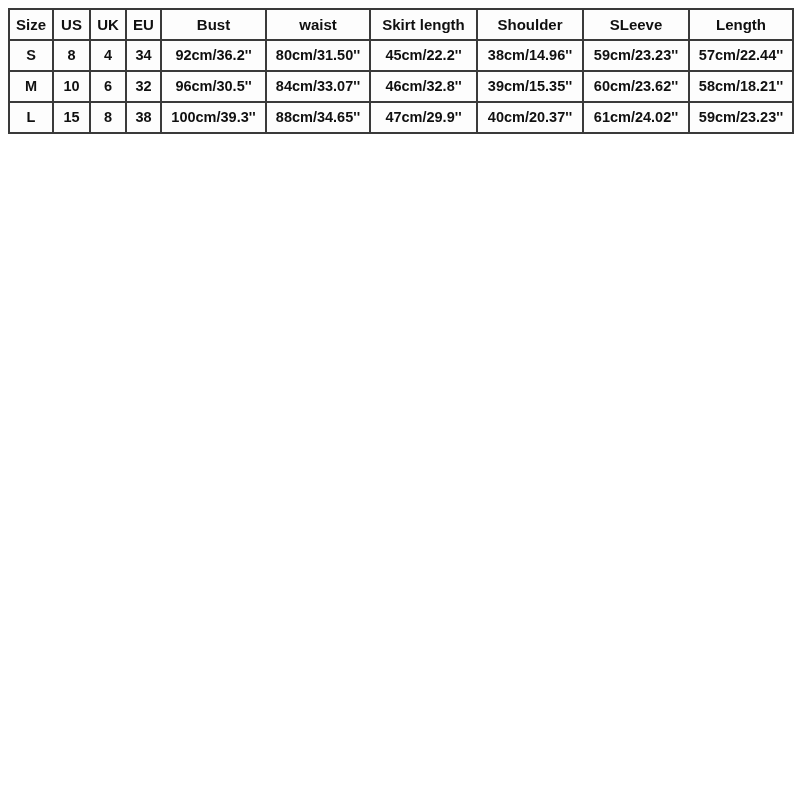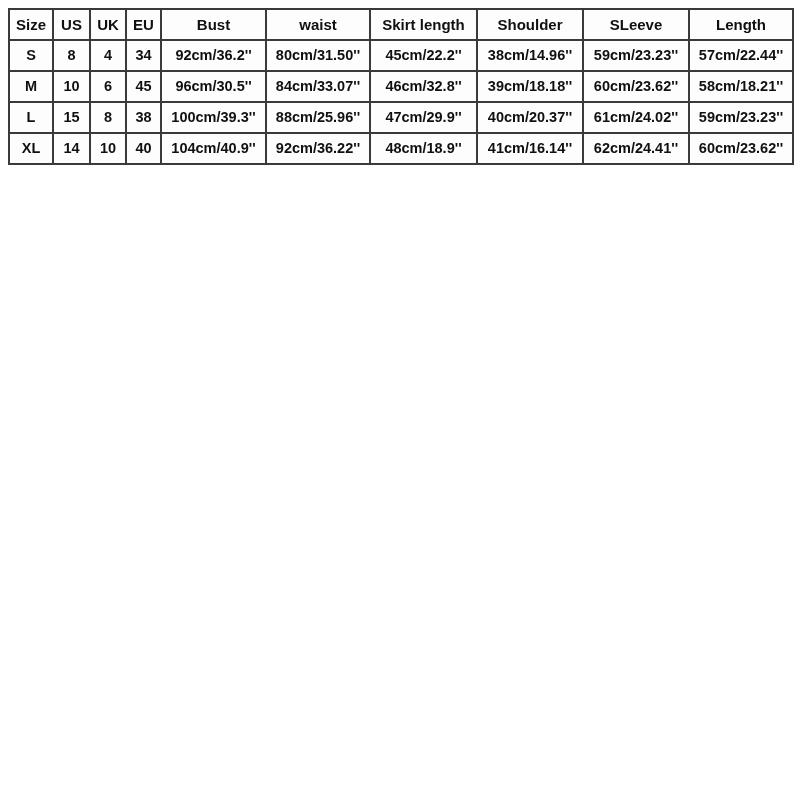--- a/index.html
+++ b/index.html
@@ -113,49 +113,37 @@
           <td>80cm/31.50''</td>
           <td>45cm/22.2''</td>
           <td>38cm/14.96''</td>
           <td>59cm/23.23''</td>
           <td>57cm/22.44''</td>
         </tr>
         <tr>
           <td>M</td>
           <td>10</td>
           <td>6</td>
-          <td>45</td>
+          <td>32</td>
           <td>96cm/30.5''</td>
           <td>84cm/33.07''</td>
           <td>46cm/32.8''</td>
-          <td>39cm/18.18''</td>
+          <td>39cm/15.35''</td>
           <td>60cm/23.62''</td>
           <td>58cm/18.21''</td>
         </tr>
         <tr>
           <td>L</td>
           <td>15</td>
           <td>8</td>
           <td>38</td>
           <td>100cm/39.3''</td>
-          <td>88cm/25.96''</td>
+          <td>88cm/34.65''</td>
           <td>47cm/29.9''</td>
           <td>40cm/20.37''</td>
           <td>61cm/24.02''</td>
           <td>59cm/23.23''</td>
-        </tr>
-        <tr>
-          <td>XL</td>
-          <td>14</td>
-          <td>10</td>
-          <td>40</td>
-          <td>104cm/40.9''</td>
-          <td>92cm/36.22''</td>
-          <td>48cm/18.9''</td>
-          <td>41cm/16.14''</td>
-          <td>62cm/24.41''</td>
-          <td>60cm/23.62''</td>
         </tr>
       </tbody>
     </table>
   </div>
 
 </div>
 
 </body></html>

